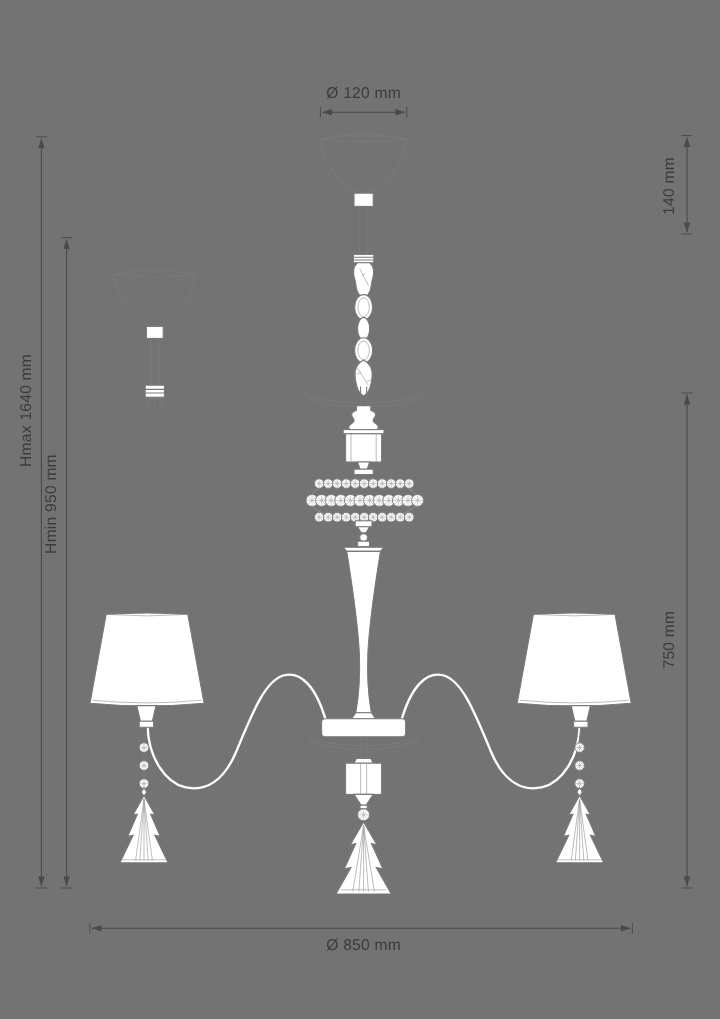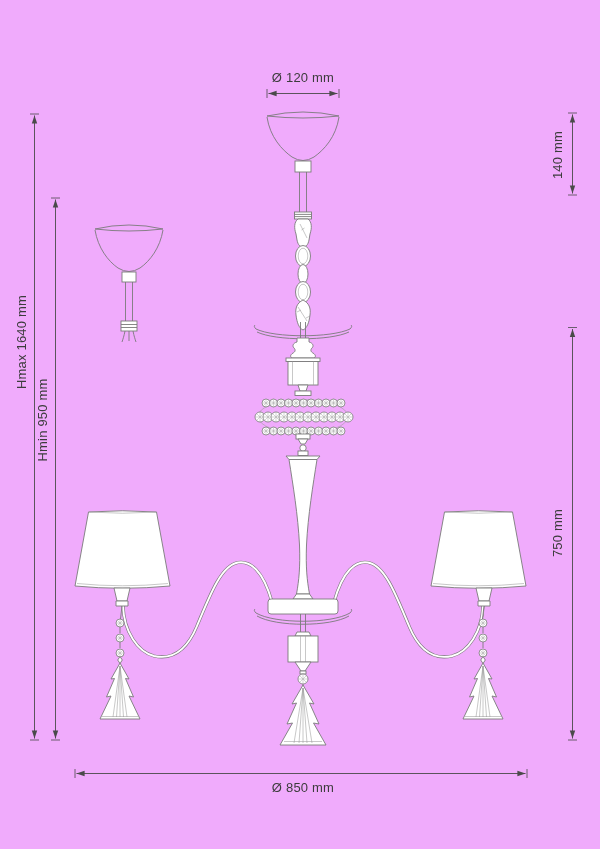--- a/index.html
+++ b/index.html
@@ -1,17 +1,17 @@
 <!DOCTYPE html>
 <html><head>
 <meta charset="utf-8">
 <style>
   html,body{margin:0;padding:0;background:#fff;}
   .page{
-    position:relative;width:600px;height:849px;background:#f0abfc;overflow:hidden;
+    position:relative;width:600px;height:849px;background:#737373;overflow:hidden;
     font-family:"Liberation Sans", sans-serif;
   }
   svg{position:absolute;left:0;top:0;}
   .draw{stroke:#7a7a7a;stroke-width:0.9;fill:none;}
   .draw-fill{stroke:#7a7a7a;stroke-width:0.9;fill:#ffffff;}
   .draw-light{stroke:#9a9a9a;stroke-width:0.55;fill:none;}
   .arm-outer{stroke:#7a7a7a;stroke-width:3.2;fill:none;stroke-linecap:butt;}
   .arm-inner{stroke:#ffffff;stroke-width:1.9;fill:none;stroke-linecap:butt;}
   .dim{stroke:#4a4a4a;stroke-width:0.9;fill:none;}
   .dim-tick{stroke:#4a4a4a;stroke-width:0.8;fill:none;}

